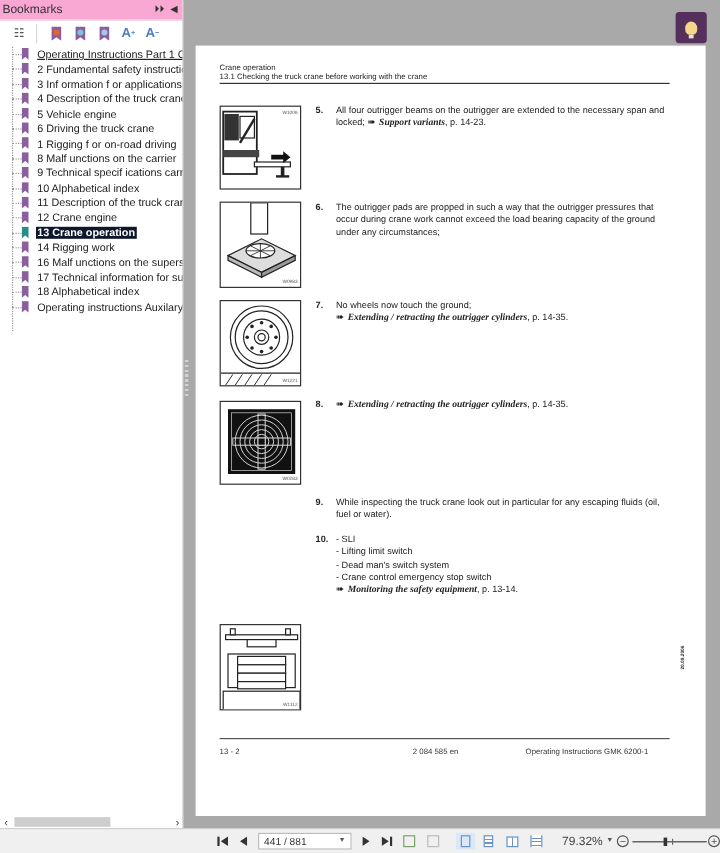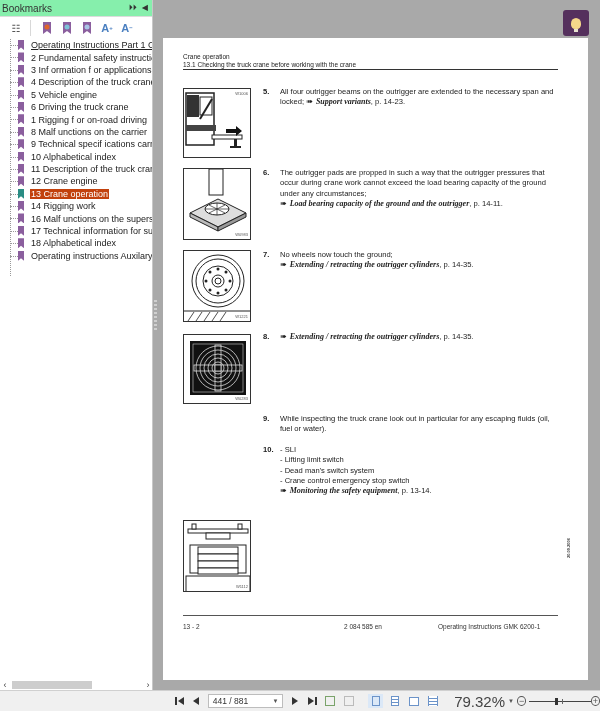--- a/index.html
+++ b/index.html
@@ -1,33 +1,33 @@
 <!DOCTYPE html>
 <html><head>
 <meta charset="utf-8">
 <style>
   * { box-sizing: border-box; margin: 0; padding: 0; }
   html, body { width: 600px; height: 711px; overflow: hidden; background: #a9a9a9; font-family: "Liberation Sans", sans-serif; }
   .app { position: relative; width: 600px; height: 711px; }
 
   
   .sidebar { position: absolute; left: 0; top: 0; width: 153px; height: 690px; background: #fff; border-right: 1px solid #c8c8c8; }
-  .sb-header { height: 17px; background: #86efac; border-bottom: 1px solid #dcdcdc; display: flex; align-items: center; justify-content: space-between; padding: 0 4px 0 2px; }
+  .sb-header { height: 17px; background: #f9a8d4; border-bottom: 1px solid #dcdcdc; display: flex; align-items: center; justify-content: space-between; padding: 0 4px 0 2px; }
   .sb-title { font-size: 10px; color: #333; }
   .sb-ctrls { display: flex; gap: 5px; font-size: 8px; color: #333; }
   .sb-toolbar { height: 22px; display: flex; align-items: center; padding-left: 6px; gap: 0; }
   .tb-btn { width: 20px; height: 18px; display: flex; align-items: center; justify-content: center; font-size: 11px; color: #7b5aa6; }
   .tb-sep { width: 1px; height: 16px; background: #d8d8d8; margin: 0 6px 0 4px; }
   .tree { position: relative; padding-top: 0; }
   .tree-item { position: relative; height: 12.4px; display: flex; align-items: center; padding-left: 30px; font-size: 9px; color: #222; white-space: nowrap; overflow: hidden; }
   .tree-item .dash { position: absolute; left: 10px; top: 6px; width: 8px; border-top: 1px dotted #999; }
   .tree-item .bm { position: absolute; left: 18px; top: 1px; width: 6px; height: 10px; background: #8b5f9e; clip-path: polygon(0 0,100% 0,100% 100%,50% 75%,0 100%); }
   .tree-item.active .bm { background: #2a8d84; }
   .tree-item .lbl { padding: 0 1px; }
-  .tree-item.active .lbl { background: #c2410c; color: #fff; }
+  .tree-item.active .lbl { background: #0f172a; color: #fff; font-weight: bold; }
   .tree-item.first .lbl { text-decoration: underline; }
   .tree-vline { position: absolute; left: 10px; top: 0; height: 237px; border-left: 1px dotted #999; }
 
   .hscroll { position: absolute; left: 0; top: 680px; width: 153px; height: 10px; display: flex; align-items: center; }
   .hs-arrow { width: 10px; font-size: 9px; color: #444; text-align: center; }
   .hs-track { flex: 1; height: 8px; position: relative; }
   .hs-thumb { position: absolute; left: 2px; width: 80px; height: 8px; background: #cdcdcd; }
 
   .splitter { position: absolute; left: 153px; top: 0; width: 4px; height: 690px; background: #a9a9a9; }
   .grip { position: absolute; left: 154px; top: 300px; width: 3px; height: 30px; background: repeating-linear-gradient(#d0d0d0 0 2px, #a9a9a9 2px 4px); }
@@ -64,21 +64,21 @@
   .page-box { width: 80px; height: 14px; border: 1px solid #bdbdbd; background: #fff; font-size: 8.5px; color: #333; display: flex; align-items: center; justify-content: space-between; padding: 0 4px; margin: 0 3px; }
   .page-box .dd { font-size: 6px; color: #555; }
   .view-btn { width: 16px; height: 14px; display: flex; align-items: center; justify-content: center; margin: 0 2px; }
   .view-btn.active { background: #dbe8f7; }
   .ico-page { width: 8px; height: 10px; border: 1px solid #6b93c9; }
   .ico-cont { width: 8px; height: 10px; border: 1px solid #6b93c9; background: repeating-linear-gradient(#fff 0 2px,#6b93c9 2px 3px); }
   .ico-two { width: 10px; height: 9px; border: 1px solid #6b93c9; background: linear-gradient(90deg,#fff 45%,#6b93c9 45% 55%,#fff 55%); }
   .ico-twoc { width: 10px; height: 10px; border-left: 1px solid #6b93c9; border-right:1px solid #6b93c9; background: repeating-linear-gradient(#fff 0 2px,#6b93c9 2px 3px); }
   .ico-copy { width: 10px; height: 10px; border: 1px solid #7aa36a; position: relative; }
   .ico-copy.dim { border-color: #bbb; }
-  .zoom-val { font-size: 15px; color: #444; margin-left: 12px; }
+  .zoom-val { font-size: 10px; color: #444; margin-left: 12px; }
   .zoom-dd { font-size: 6px; color: #555; margin: 0 3px; }
   .zoom-circ { width: 10px; height: 10px; border: 1px solid #555; border-radius: 50%; font-size: 9px; line-height: 8px; text-align: center; color: #555; }
   .slider { width: 62px; height: 10px; position: relative; margin: 0 3px; }
   .slider .rail { position: absolute; top: 5px; left: 0; width: 62px; border-top: 1px solid #444; }
   .slider .knob { position: absolute; left: 26px; top: 2px; width: 3px; height: 7px; background: #333; }
   .slider .tick { position: absolute; left: 33px; top: 3px; width: 1px; height: 5px; background: #666; }
 </style>
 </head>
 <body>
 
@@ -329,21 +329,20 @@
     <div class="step" style="top:49px;">
       <span class="num">5.</span>
       <div class="body"><span>All four outrigger beams on the outrigger are extended to the necessary span and locked;</span>
         <span class="ref" style="display:inline"> <span class="arr">➠</span><i>Support variants</i><span>, p. 14-23.</span></span>
       </div>
     </div>
 
     <div class="step" style="top:130px;">
       <span class="num">6.</span>
       <div class="body"><span>The outrigger pads are propped in such a way that the outrigger pressures that occur during crane work cannot exceed the load bearing capacity of the ground under any circumstances;</span>
-        <span class="ref"><span class="arr">➠</span><i>Load bearing capacity of the ground and the outrigger</i><span>, p. 14-11.</span></span>
       </div>
     </div>
 
     <div class="step" style="top:212px;">
       <span class="num">7.</span>
       <div class="body"><span>No wheels now touch the ground;</span>
         <span class="ref"><span class="arr">➠</span><i>Extending / retracting the outrigger cylinders</i><span>, p. 14-35.</span></span>
       </div>
     </div>
 

